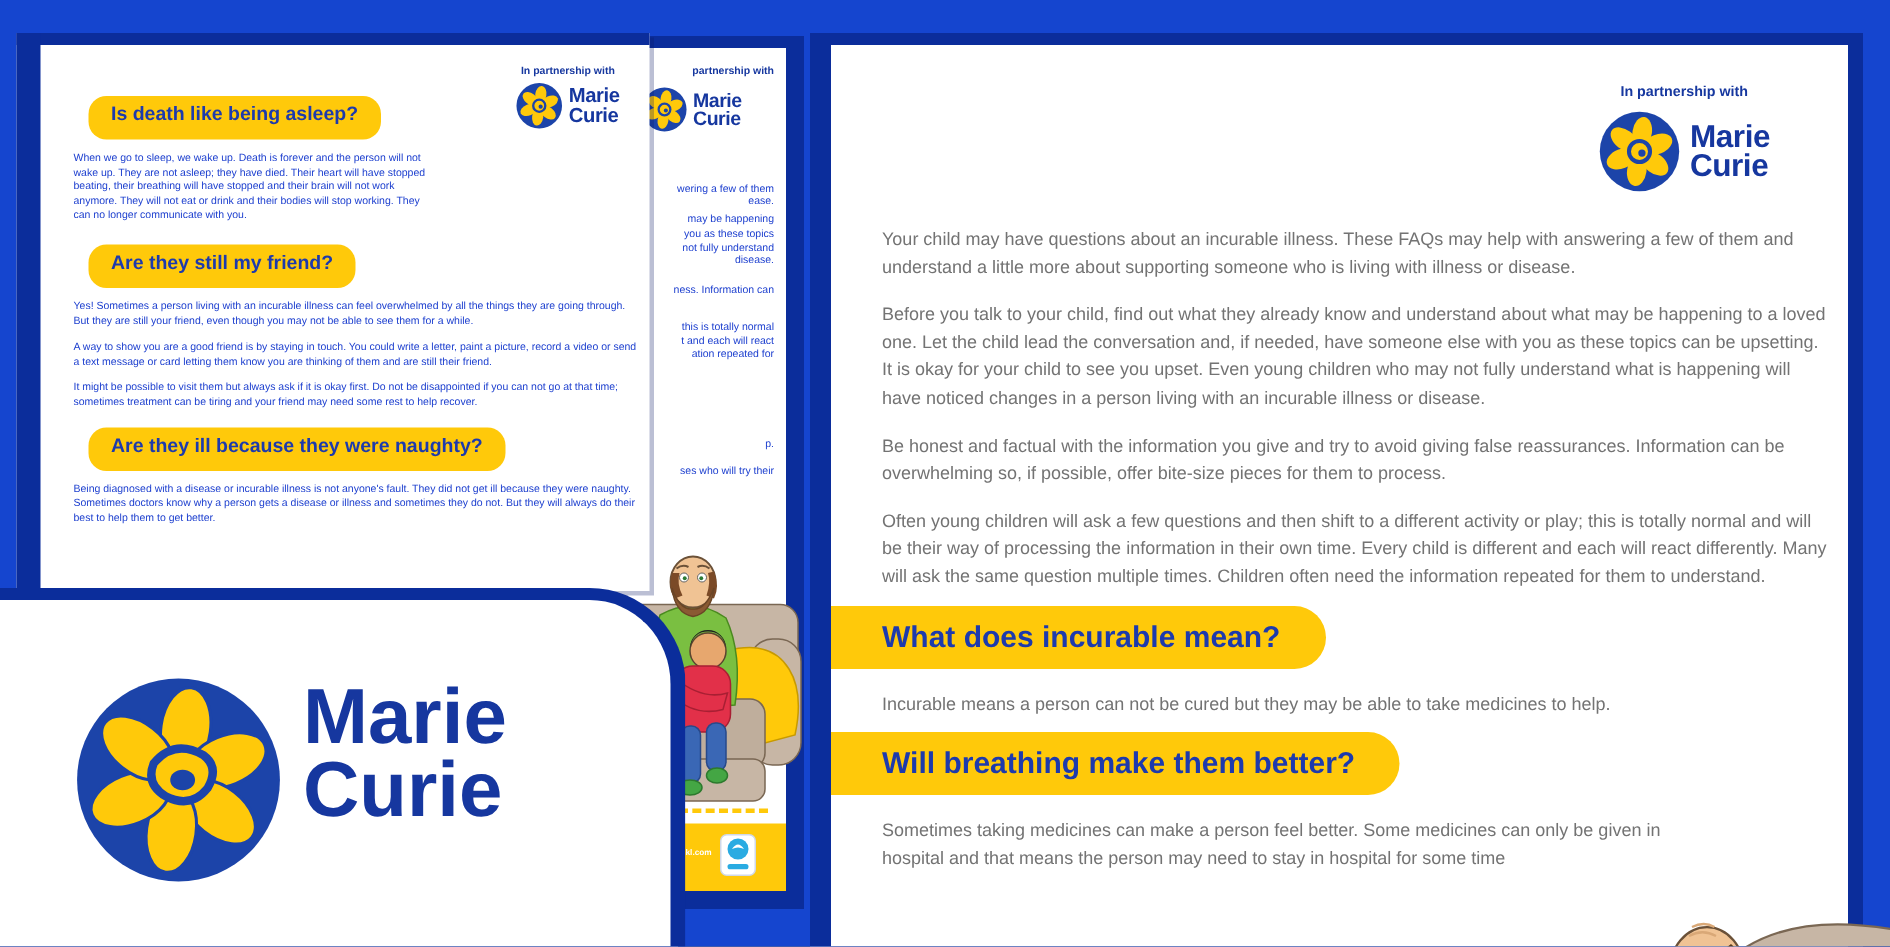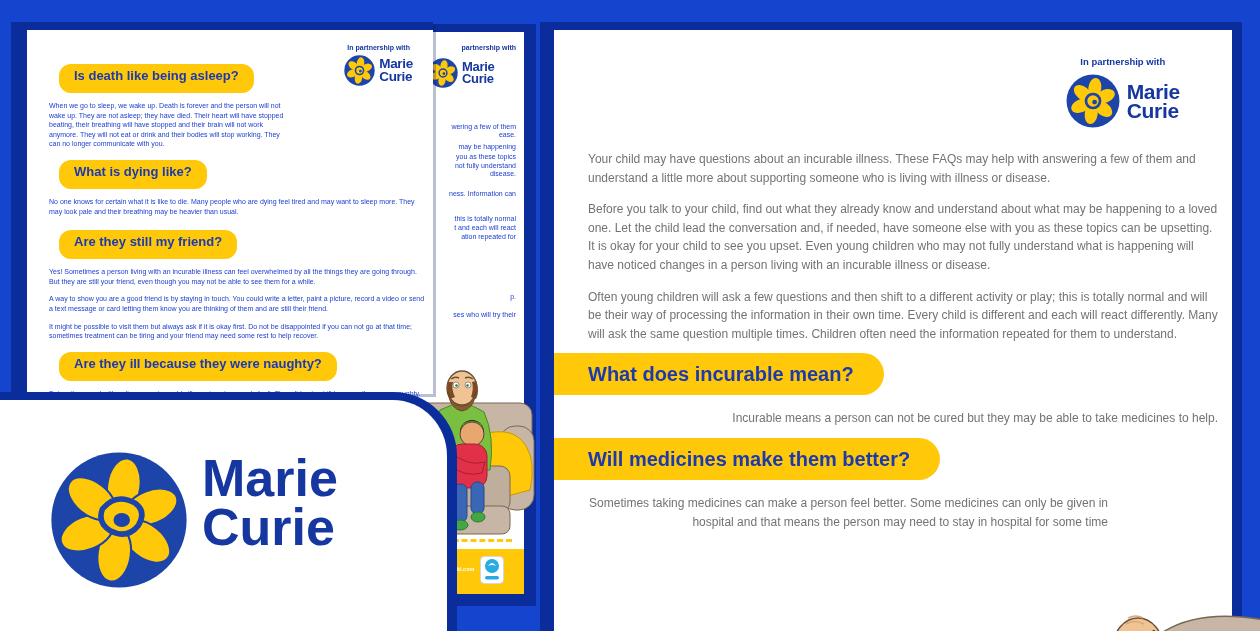--- a/index.html
+++ b/index.html
@@ -44,21 +44,21 @@
   .pm-content{padding:34px 14px 0 34px;position:relative;}
   .pm-header{display:flex;justify-content:space-between;align-items:flex-start;}
   .pm-title{font-size:30px;line-height:36px;font-weight:bold;color:#1b3ab5;letter-spacing:-0.3px;}
   .pm-partner{display:flex;flex-direction:column;align-items:center;margin:-8px 38px 0 0;}
   .partner-label{font-size:9.5px;font-weight:bold;color:#16379f;margin-bottom:7px;}
   .pm-p{font-size:12px;line-height:18.6px;color:#737373;margin:13px 0 0 0;}
   .pm-p.first{margin-top:22px;}
   .pm-p.narrow{max-width:520px;}
   .pm-pill{display:table;margin:10px 0 0 -34px;height:42px;line-height:42px;padding:0 30px 0 34px;
            border-radius:0 21px 21px 0;background:#ffc90a;font-size:20px;font-weight:bold;color:#1d3aad;text-align:right;}
-  .pm-p.after{margin-top:14px;text-align:right;}
+  .pm-p.after{margin-top:14px;}
   .corner-scene{position:absolute;left:548px;top:550px;width:162px;height:112px;z-index:2;}
 
   
   .mc-logo{display:flex;align-items:center;}
   .mc-word{font-weight:bold;color:#16379f;letter-spacing:-0.3px;}
   .mc-logo.small .disc{width:31px;height:31px;}
   .mc-logo.small .mc-word{font-size:13.5px;line-height:12.5px;margin-left:4px;}
   .mc-logo.tiny .disc{width:30px;height:30px;}
   .mc-logo.tiny .mc-word{font-size:13px;line-height:12px;margin-left:4px;}
   .mc-logo.medium .disc{width:54px;height:54px;}
@@ -177,24 +177,20 @@
           <span class="mc-word">
             <span>Marie</span><br><span>Curie</span>
           </span>
         </div>
       </div>
 
       <div class="pa-section">
         <div class="pa-pill">Is death like being asleep?</div>
         <p class="pa-body narrow">When we go to sleep, we wake up. Death is forever and the person will not wake up. They are not asleep; they have died. Their heart will have stopped beating, their breathing will have stopped and their brain will not work anymore. They will not eat or drink and their bodies will stop working. They can no longer communicate with you.</p>
       </div>
-      <div class="pa-section">
-        <div class="pa-pill">What is dying like?</div>
-        <p class="pa-body">No one knows for certain what it is like to die. Many people who are dying feel tired and may want to sleep more. They may look pale and their breathing may be heavier than usual.</p>
-      </div>
       <div class="pa-section" style="margin-top:14px">
         <div class="pa-pill">Are they still my friend?</div>
         <p class="pa-body">Yes! Sometimes a person living with an incurable illness can feel overwhelmed by all the things they are going through. But they are still your friend, even though you may not be able to see them for a while.</p>
         <p class="pa-body">A way to show you are a good friend is by staying in touch. You could write a letter, paint a picture, record a video or send a text message or card letting them know you are thinking of them and are still their friend.</p>
         <p class="pa-body">It might be possible to visit them but always ask if it is okay first. Do not be disappointed if you can not go at that time; sometimes treatment can be tiring and your friend may need some rest to help recover.</p>
       </div>
       <div class="pa-section">
         <div class="pa-pill">Are they ill because they were naughty?</div>
         <p class="pa-body">Being diagnosed with a disease or incurable illness is not anyone's fault. They did not get ill because they were naughty. Sometimes doctors know why a person gets a disease or illness and sometimes they do not. But they will always do their best to help them to get better.</p>
       </div>
@@ -248,26 +244,27 @@
             </span>
             <span class="mc-word">
               <span>Marie</span><br><span>Curie</span>
             </span>
           </div>
         </div>
       </div>
 
       <p class="pm-p first">Your child may have questions about an incurable illness. These FAQs may help with answering a few of them and understand a little more about supporting someone who is living with illness or disease.</p>
       <p class="pm-p">Before you talk to your child, find out what they already know and understand about what may be happening to a loved one. Let the child lead the conversation and, if needed, have someone else with you as these topics can be upsetting. It is okay for your child to see you upset. Even young children who may not fully understand what is happening will have noticed changes in a person living with an incurable illness or disease.</p>
+      <p class="pm-p">Be honest and factual with the information you give and try to avoid giving false reassurances. Information can be overwhelming so, if possible, offer bite-size pieces for them to process.</p>
       <p class="pm-p">Often young children will ask a few questions and then shift to a different activity or play; this is totally normal and will be their way of processing the information in their own time. Every child is different and each will react differently. Many will ask the same question multiple times. Children often need the information repeated for them to understand.</p>
 
       <div class="pm-pill">What does incurable mean?</div>
       <p class="pm-p after">Incurable means a person can not be cured but they may be able to take medicines to help.</p>
 
-      <div class="pm-pill">Will medicines make them better?</div>
+      <div class="pm-pill">Will breathing make them better?</div>
       <p class="pm-p after narrow">Sometimes taking medicines can make a person feel better. Some medicines can only be given in hospital and that means the person may need to stay in hospital for some time</p>
     </div>
 
     <div class="corner-scene">
       <svg viewBox="0 0 162 112" width="162" height="112">
         <path d="M58 54 Q 96 28 162 40 L162 112 L58 112 Z" fill="#c7b6a5" stroke="#7a6753" stroke-width="1.5"></path>
         <ellipse cx="36" cy="68" rx="25" ry="30" fill="#f0c394" stroke="#6b5138" stroke-width="1.5"></ellipse>
         <path d="M52 50 q11 9 9 28 l-9 5 q5 -17 -4 -30 z" fill="#7b4a27" stroke="#5a3c1e"></path>
         <ellipse cx="12" cy="72" rx="4" ry="6" fill="#f0c394" stroke="#6b5138"></ellipse>
         <path d="M20 58 q6 -6 12 -1 M38 57 q6 -5 12 0" fill="none" stroke="#6b5138" stroke-width="2.2"></path>

